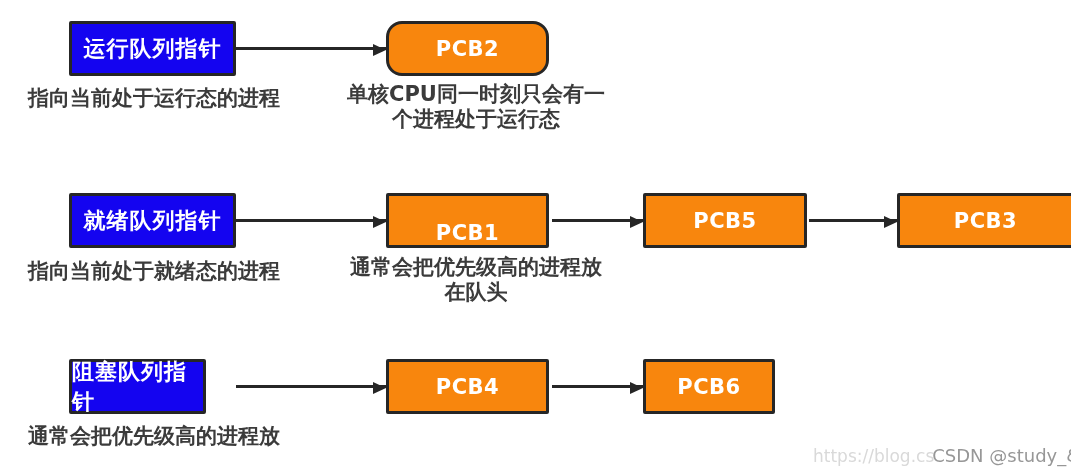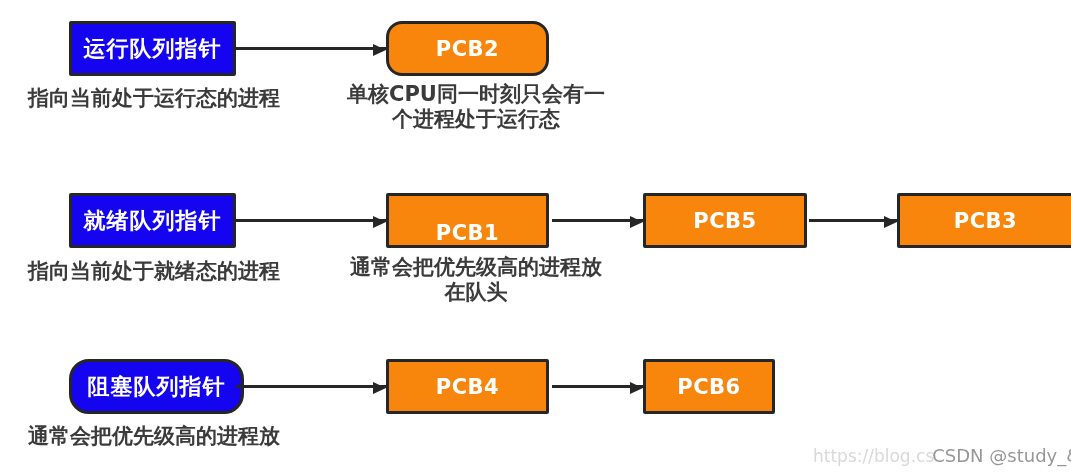--- a/index.html
+++ b/index.html
@@ -94,21 +94,21 @@
   <div class="arrow" style="left:809px; top:219px; width:88px;"></div>
   <div class="box pcb" style="left:897px; top:193px; width:177px;">
     <span>PCB3</span>
   </div>
   <div class="note" style="left:28px; top:257px;">指向当前处于就绪态的进程</div>
   <div class="note center" style="left:336px; top:255px; width:280px;">
     <div>通常会把优先级高的进程放</div>
     <div>在队头</div>
   </div>
 
-  <div class="box pointer" style="left:69px; top:359px; width:175px;border-radius:20px;">
+  <div class="box pointer" style="left:69px; top:359px; width:137px;">
     <span>阻塞队列指针</span>
   </div>
   <div class="arrow" style="left:236px; top:385px; width:150px;"></div>
   <div class="box pcb" style="left:386px; top:359px; width:163px;">
     <span>PCB4</span>
   </div>
   <div class="arrow" style="left:552px; top:385px; width:91px;"></div>
   <div class="box pcb" style="left:643px; top:359px; width:132px;">
     <span>PCB6</span>
   </div>

